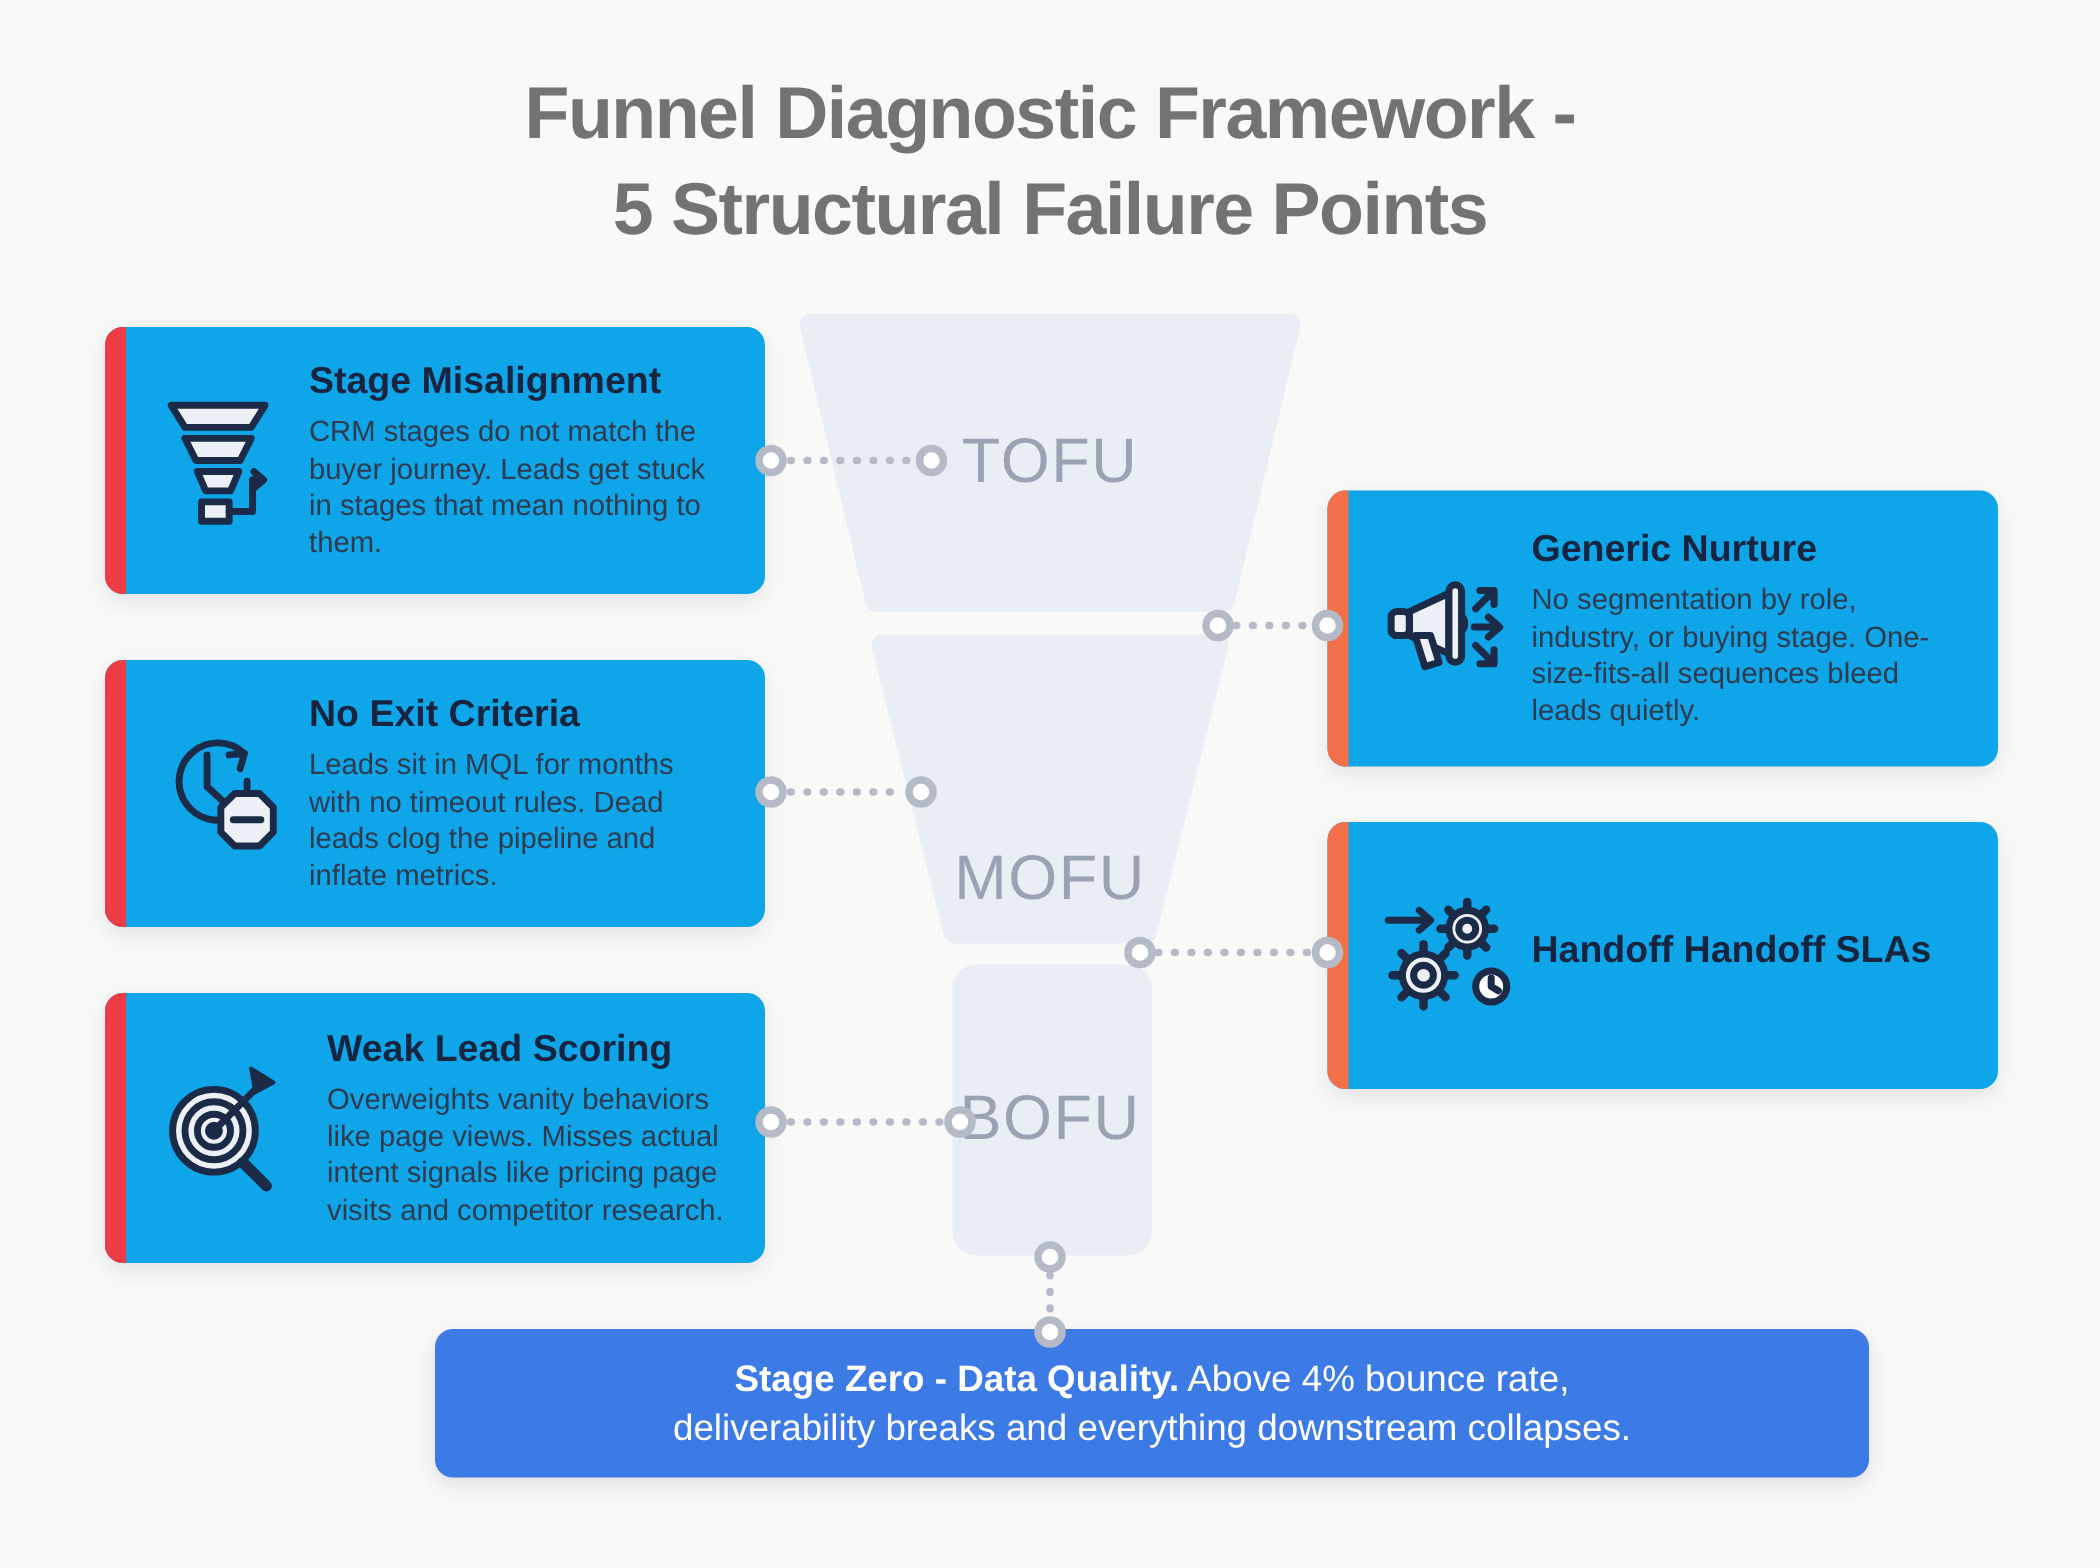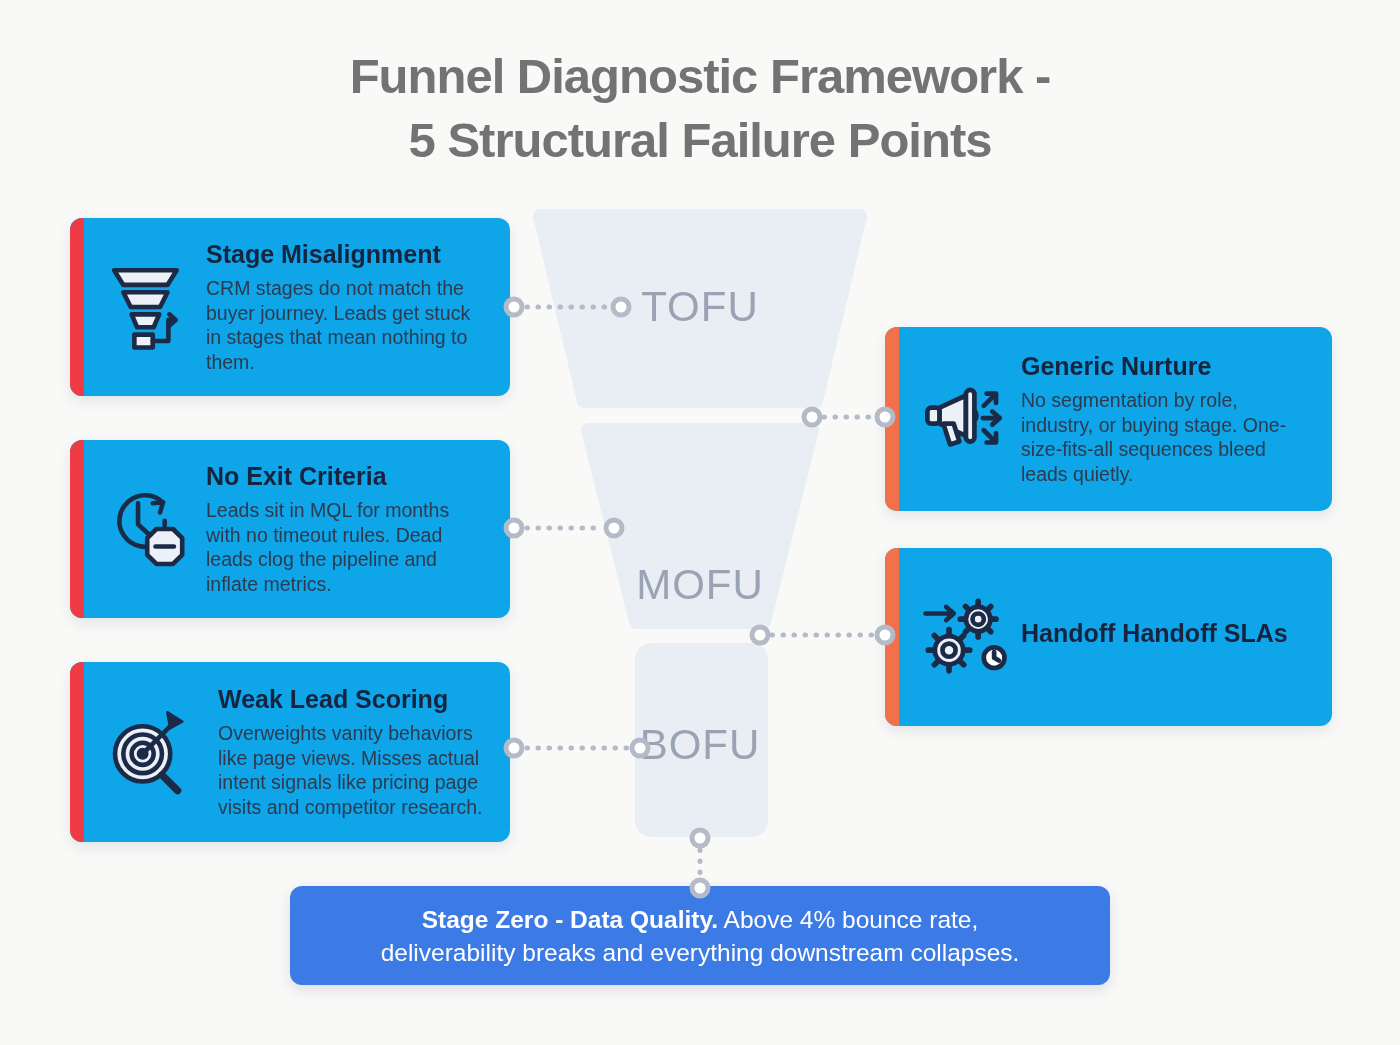--- a/index.html
+++ b/index.html
@@ -36,21 +36,21 @@
   .card-title{font-size:25px;font-weight:bold;color:#16243f;margin:0 0 7px 0;}
   .card-body{font-size:19.5px;line-height:24.5px;color:#2e3a4e;}
 
   #card-l1{left:70px;top:218px;width:440px;height:178px;}
   #card-l2{left:70px;top:440px;width:440px;height:178px;}
   #card-l3{left:70px;top:662px;width:440px;height:180px;gap:12px;}
   #card-r1{left:885px;top:327px;width:447px;height:184px;}
   #card-r2{left:885px;top:548px;width:447px;height:178px;}
 
   
-  #banner{position:absolute;left:290px;top:886px;width:820px;height:99px;
+  #banner{position:absolute;left:290px;top:886px;width:956px;height:99px;
           background:#3c7ae6;border-radius:12px;color:#ffffff;text-align:center;
           box-sizing:border-box;padding-top:17px;font-size:24.5px;line-height:33px;
           z-index:1;box-shadow:0 5px 14px rgba(25,35,60,.12);}
   .banner-bold{font-weight:bold;}
 
   
   .dots{stroke:#b4bbc7;stroke-width:5;stroke-dasharray:0.5 10.5;stroke-linecap:round;}
   .ring{fill:#ffffff;stroke:#b4bbc7;stroke-width:5;}
 
   

